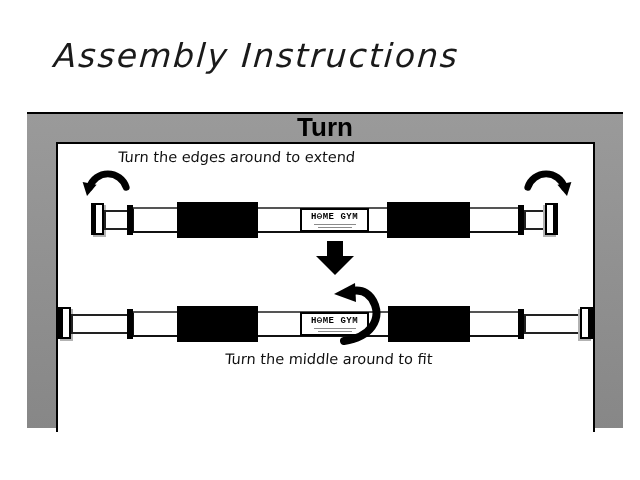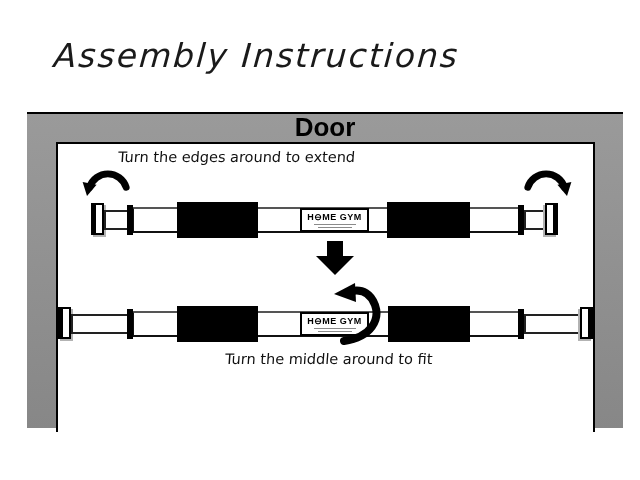--- a/index.html
+++ b/index.html
@@ -25,40 +25,40 @@
   .part{position:absolute;box-sizing:border-box;}
   .tube{top:5px;height:26px;background:#fff;border:2px solid #111;border-top-color:#555;}
   .shaft{top:8px;height:20px;background:#fff;border:2px solid #222;}
   .collar{top:3px;height:30px;background:#000;}
   .grip{top:0;height:36px;background:#000;}
   .endcap{top:1px;height:32px;background:#fff;border:2px solid #000;box-shadow:2px 2px 0 #b3b3b3;}
   .cap-outer-left{border-left-width:5px;}
   .cap-outer-right{border-right-width:5px;box-shadow:-2px 2px 0 #b3b3b3;}
   .brand-plate{top:6px;height:24px;background:#fff;border:2px solid #000;
         display:flex;flex-direction:column;align-items:center;justify-content:center;z-index:5;}
-  .brand-text{font-family:Liberation Sans, sans-serif;font-weight:bold;font-size:9px;
+  .brand-text{font-family:Liberation Mono, monospace;font-weight:bold;font-size:9px;
         letter-spacing:0.5px;color:#000;line-height:10px;white-space:nowrap;}
   .fine-line{height:1px;background:#8a8a8a;margin-top:2px;}
   .fl1{width:42px;}
   .fl2{width:34px;margin-top:2px;}
   .arrow{position:absolute;z-index:8;}
   .a-left{left:20px;top:12px;}
   .a-right{left:460px;top:12px;}
   .a-down{left:258px;top:97px;}
   .a-mid{left:276px;top:139px;}
 </style>
 </head>
 <body>
 
 <div class="stage">
 
   <h1 class="title hand">Assembly Instructions</h1>
 
   <div class="frame">
-    <div class="door-label">Door</div>
+    <div class="door-label">Turn</div>
 
     <div class="inner">
 
       <div class="caption cap1">Turn the edges around to extend</div>
 
       <svg class="arrow a-left" width="58" height="40" viewBox="0 0 60 46">
         <path d="M52 36 A22 22 0 0 0 10 36" fill="none" stroke="#000" stroke-width="8" stroke-linecap="round"></path>
         <polygon points="2,30 18,33 7,46" fill="#000"></polygon>
       </svg>
 

